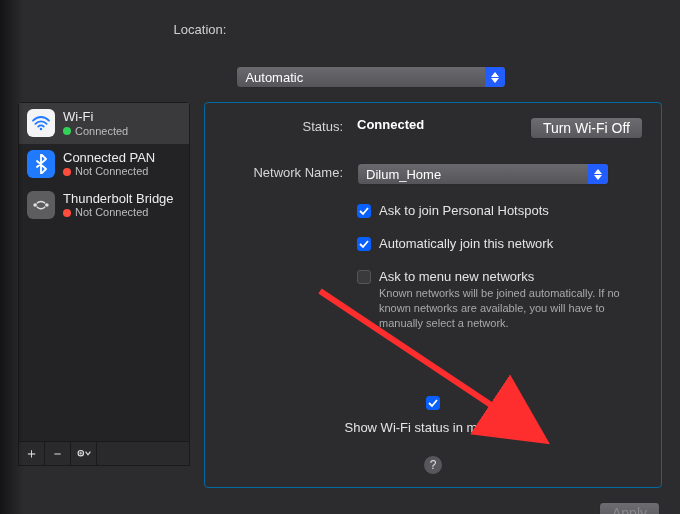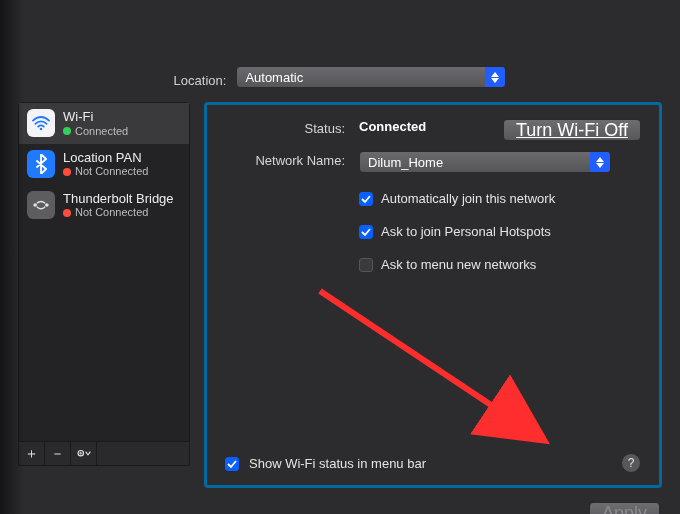--- a/index.html
+++ b/index.html
@@ -8,21 +8,21 @@
     font-family: -apple-system, BlinkMacSystemFont, "Segoe UI", Arial, sans-serif;
     font-size: 13px;
     color: #e4e4e4;
     width: 680px;
     height: 514px;
     overflow: hidden;
     position: relative;
   }
   .root { padding: 16px 18px 12px 18px; }
   .location-row {
-    display:flex; align-items:flex-end; justify-content:center; gap:10px;
+    display:flex; align-items:flex-start; justify-content:center; gap:10px;
     margin: 6px 0 14px 0;
   }
   .location-label { color:#d0d0d0; font-size:13px; }
   .select {
     background: linear-gradient(#6a6a6e,#555559);
     border:1px solid #2a2a2c;
     border-radius:4px;
     color:#fff;
     height:22px;
     display:flex; align-items:center;
@@ -76,57 +76,56 @@
   }
   .tb-btn {
     width:26px; display:flex; align-items:center; justify-content:center;
     color:#e0e0e0; font-size:14px; border-right:1px solid #1a1a1c;
     cursor:pointer;
   }
   .tb-btn svg { display:block; }
   .content {
     flex:1;
     background:#2c2c2e;
-    border:3px solid #0369a1;
+    border:1px solid #0369a1;
     border-radius:4px;
     padding:14px 18px 12px 18px;
     display:flex; flex-direction:column;
     min-height:386px;
   }
   .row { display:flex; gap:14px; align-items:flex-start; margin-bottom:10px;}
   .row .lbl { width:120px; text-align:right; color:#d6d6d6; padding-top:2px;}
   .row .val { flex:1; }
   .bold { font-weight:600; color:#fff; }
   .btn {
     background: linear-gradient(#6d6d71,#58585c);
     border:1px solid #2a2a2c;
     border-radius:4px;
     color:#fff;
     height:22px;
     padding:0 12px;
-    font-size:18px;
+    font-size:14px;
     display:inline-flex; align-items:center; justify-content:center;
     cursor:pointer;
-    text-decoration:underline;
   }
   .desc { font-size:11px; color:#a9a9ac; margin-top:4px; line-height:1.35;}
   .check-row { display:flex; gap:8px; align-items:flex-start; margin:8px 0 2px 0; }
   .check {
     width:14px; height:14px; border:1px solid #555; border-radius:3px;
     display:inline-flex; align-items:center; justify-content:center;
     background:#3a3a3c; flex-shrink:0; margin-top:1px;
   }
   .check.on { background:#0a60ff; border-color:#0a60ff; }
   .check.on svg { display:block; }
   .check svg { display:none; }
   .check-col { display:flex; flex-direction:column; gap:8px; margin-left:134px; }
   .help-desc { font-size:11px; color:#a9a9ac; margin:2px 0 0 22px; line-height:1.35; max-width:260px;}
   .bottom-row {
     margin-top:auto;
-    display:flex; align-items:center; gap:10px;
+    display:flex; align-items:center; gap:10px;flex-direction:column;
   }
   .bottom-row .spacer { flex:1; }
   .helpcircle {
     width:20px; height:20px; border-radius:50%;
     background:#58585c; border:1px solid #2a2a2c;
     display:flex; align-items:center; justify-content:center;
     color:#e0e0e0; font-size:12px; cursor:pointer;
   }
   .footer {
     display:flex; gap:10px; justify-content:flex-end;
@@ -183,21 +182,21 @@
               </span>
           </div>
         </div>
         <div class="sidebar-item">
           <div class="net-icon bt">
             <svg width="12" height="20" viewBox="0 0 12 20">
               <path d="M6 0 V20 M6 0 L11 5 L2 13 M6 20 L11 15 L2 7" stroke="white" stroke-width="1.8" fill="none" stroke-linejoin="round" stroke-linecap="round"></path>
             </svg>
           </div>
           <div class="net-text">
-            <span class="net-name">Location PAN</span>
+            <span class="net-name">Connected PAN</span>
             <span class="net-status">
                 <span class="dot red"></span>
                 <span>Not Connected</span>
               </span>
           </div>
         </div>
         <div class="sidebar-item">
           <div class="net-icon tb">
             <svg width="20" height="14" viewBox="0 0 24 16">
               <circle cx="5" cy="8" r="2.2" fill="#e0e0e0"></circle>
@@ -231,21 +230,21 @@
       <div class="row">
         <div class="lbl">Status:</div>
         <div class="val" style="display:flex;align-items:flex-start;gap:12px;">
           <div style="flex:1;">
             <div class="bold">Connected</div>
           </div>
           <div class="btn">Turn Wi-Fi Off</div>
         </div>
       </div>
 
-      <div class="row" style="margin-top:0;">
+      <div class="row" style="margin-top:14px;">
         <div class="lbl">Network Name:</div>
         <div class="val">
           <div class="select" style="width:252px;align-items:center;">
             <span>Dilum_Home</span>
             <span class="caret">
               <svg width="8" height="5" viewBox="0 0 8 5">
                   <path d="M0 5 L4 0 L8 5 Z" fill="white"></path>
                 </svg>
               <svg width="8" height="5" viewBox="0 0 8 5">
                   <path d="M0 0 L4 5 L8 0 Z" fill="white"></path>
@@ -255,35 +254,36 @@
         </div>
       </div>
 
       <div class="check-col">
         <div class="check-row">
           <span class="check on">
               <svg width="10" height="10" viewBox="0 0 10 10">
                 <path d="M1 5 L4 8 L9 2" stroke="white" stroke-width="1.8" fill="none"></path>
               </svg>
             </span>
-          <span>Automatically join this network</span>
+          <span>Ask to join Personal Hotspots</span>
         </div>
         <div class="check-row">
           <span class="check on">
               <svg width="10" height="10" viewBox="0 0 10 10">
                 <path d="M1 5 L4 8 L9 2" stroke="white" stroke-width="1.8" fill="none"></path>
               </svg>
             </span>
-          <span>Ask to join Personal Hotspots</span>
+          <span>Automatically join this network</span>
         </div>
         <div>
           <div class="check-row">
             <span class="check"></span>
             <span>Ask to menu new networks</span>
           </div>
+          <div class="help-desc">Known networks will be joined automatically. If no known networks are available, you will have to manually select a network.</div>
         </div>
       </div>
 
       <div class="bottom-row">
         <span class="check on">
             <svg width="10" height="10" viewBox="0 0 10 10">
               <path d="M1 5 L4 8 L9 2" stroke="white" stroke-width="1.8" fill="none"></path>
             </svg>
           </span>
         <span>Show Wi-Fi status in menu bar</span>

